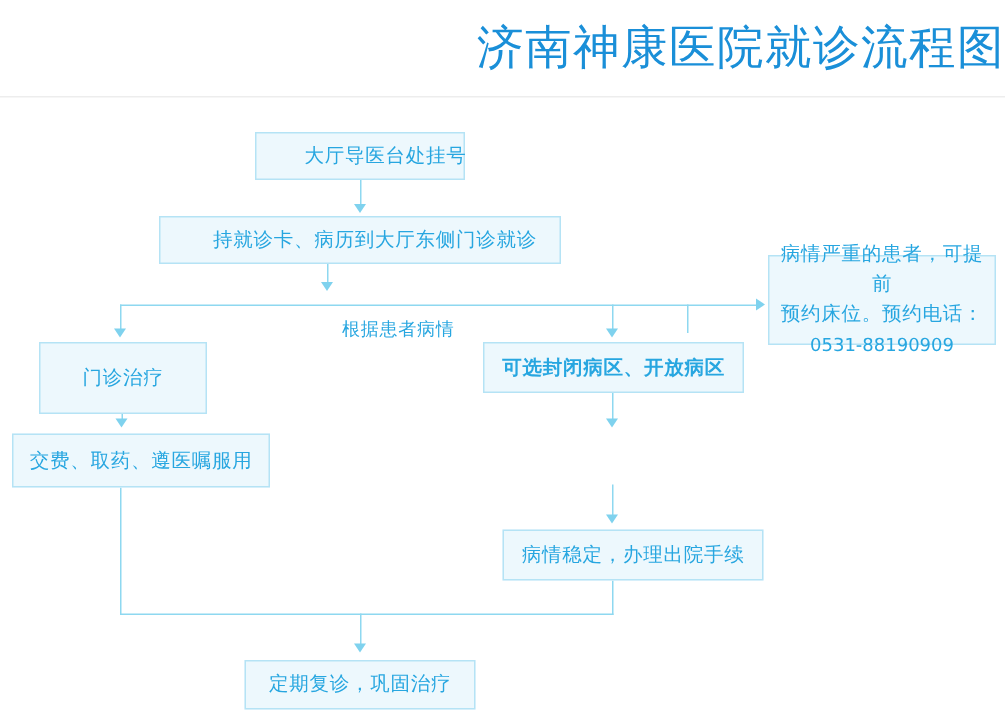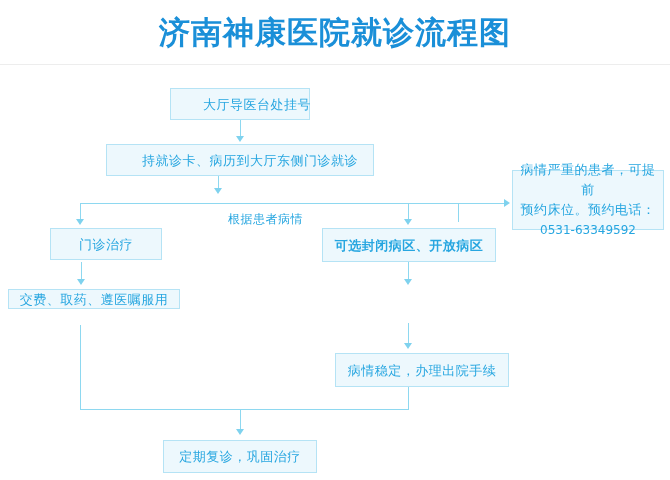--- a/index.html
+++ b/index.html
@@ -28,23 +28,23 @@
     width: 670px;
     height: 65px;
     border-bottom: 1px solid #ededed;
     box-sizing: border-box;
   }
   .page-title {
     position: absolute;
     left: 0;
     top: 10px;
     width: 670px;
-    text-align: center;
+    text-align: right;
     font-size: 31px;
-    font-weight: bold;
+    font-weight: normal;
     color: #1a8fd8;
     letter-spacing: 1px;
     line-height: 44px;
     white-space: nowrap;
   }
 
   
   .node {
     position: absolute;
     box-sizing: border-box;
@@ -67,22 +67,22 @@
     padding: 20px 6px;
   }
   .note .phone {
     font-size: 12px;
     letter-spacing: 0px;
   }
 
   
   #node-register   { left:170px; top:88px;  width:140px; height:32px;padding-left:34px; }
   #node-visit      { left:106px; top:144px; width:268px; height:32px;padding-left:20px; }
-  #node-outpatient { left:26px;  top:228px; width:112px; height:32px;margin-left:24px; }
-  #node-pay        { left:8px;   top:289px; width:172px; height:20px; }
+  #node-outpatient { left:26px;  top:228px; width:112px; height:48px; }
+  #node-pay        { left:8px;   top:289px; width:172px; height:36px; }
   #node-ward       { left:322px; top:228px; width:174px; height:34px;font-weight:bold; }
   #node-admission  { left:322px; top:289px; width:174px; height:34px; }
   #node-discharge  { left:335px; top:353px; width:174px; height:34px; }
   #node-followup   { left:163px; top:440px; width:154px; height:33px; }
   #node-notice     { left:512px; top:170px; width:152px; height:60px; }
 
   
   .line-v {
     position: absolute;
     width: 1px;
@@ -198,16 +198,16 @@
   <div class="node" id="node-ward">可选封闭病区、开放病区</div>
 
 
   <div class="node" id="node-discharge">病情稳定，办理出院手续</div>
 
   <div class="node" id="node-followup">定期复诊，巩固治疗</div>
 
   <div class="node note" id="node-notice">
     <span>病情严重的患者，可提前</span>
     <span>预约床位。预约电话：</span>
-    <span class="phone">0531-63349592</span>
+    <span class="phone">0531-88190909</span>
   </div>
 
 </div>
 
 </body></html>

